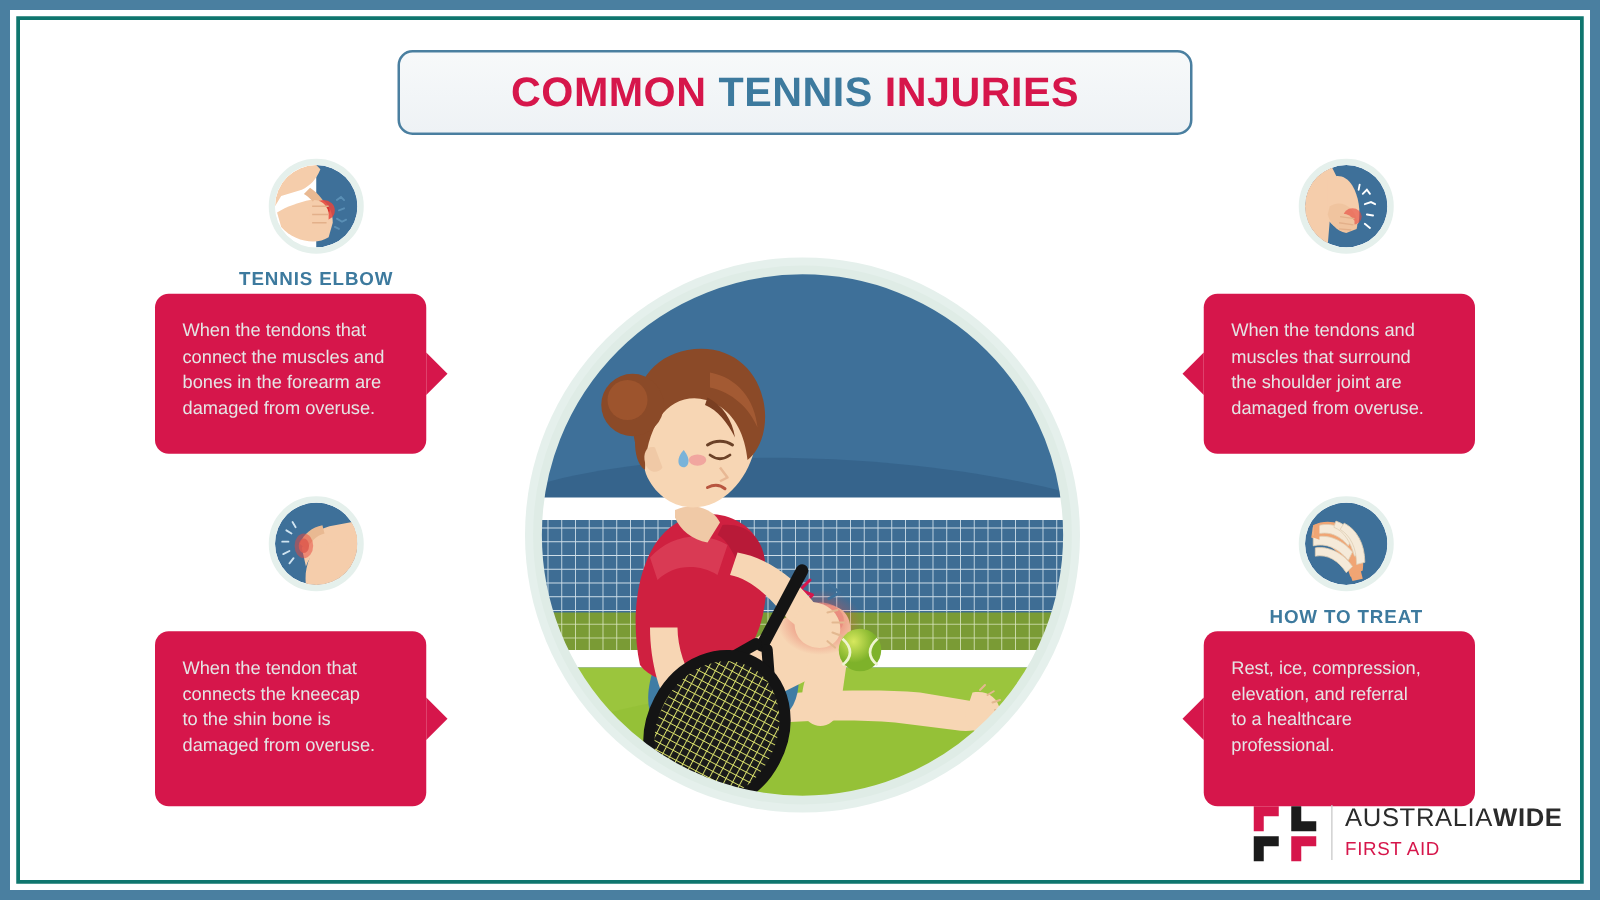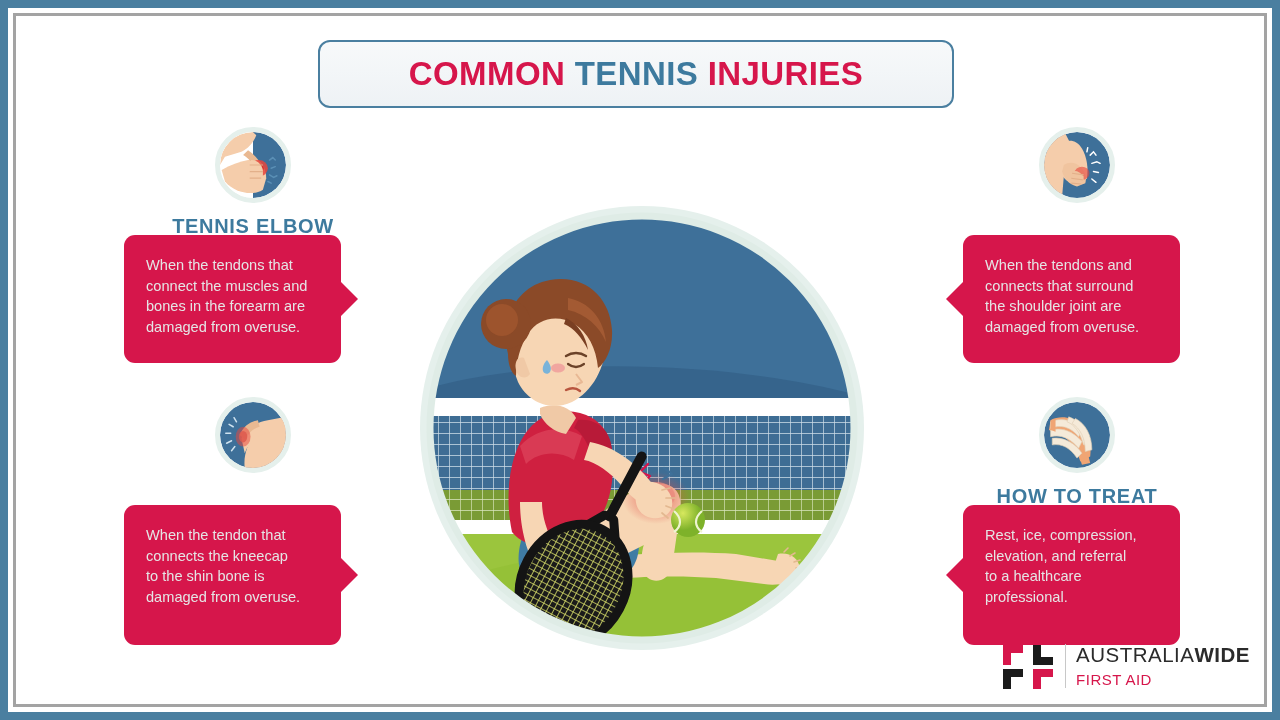--- a/index.html
+++ b/index.html
@@ -20,21 +20,21 @@
   #page-white {
     position:relative;
     width:100%; height:100%;
     background:#ffffff;
     padding:5px;
   }
   #page-inner {
     position:relative;
     width:100%; height:100%;
     background:#ffffff;
-    border:3px solid #a3a3a3;   
+    border:3px solid #0f766e;   
   }
 
   
   #title-box {
     position:absolute;
     left:302px; top:24px;
     width:636px; height:68px;
     background:linear-gradient(180deg,#f7f9fa 0%,#eef2f5 100%);
     border:2px solid #4a7fa0;
     border-radius:12px;
@@ -56,21 +56,21 @@
     border:5px solid #e5f0ec;
     overflow:hidden;
   }
   .icon-circle > svg { display:block; width:100%; height:100%; }
 
   
   .sec-head {
     position:absolute;
     text-align:center;
     color:#3d7a9e;
-    font-size:20px;
+    font-size:15px;
     font-weight:bold;
     letter-spacing:0.7px;
     white-space:nowrap;
   }
 
   
   .card {
     position:absolute;
     background:#d6164b;
     border-radius:11px;
@@ -206,21 +206,21 @@
         <path d="M56,28 l4,-4 l3,4"></path>
         <path d="M58,38 l6,-2 l4,2"></path>
         <path d="M60,48 l6,1"></path>
         <path d="M58,57 l5,4"></path>
         <path d="M52,24 l1,-5"></path>
       </g>
     </svg>
   </div>
   <div class="card tail-left" style="left:947px; top:219px; width:217px; height:128px;">
     <p>When the tendons and
-connects that surround
+muscles that surround
 the shoulder joint are
 damaged from overuse.</p>
   </div>
 
   <div class="icon-circle" style="left:1023px; top:381px;">
     <svg viewBox="0 0 80 80">
       <circle cx="40" cy="40" r="40" fill="#3e7099"></circle>
       <path d="M8,22 C20,16 34,18 44,28 C54,38 58,52 56,66 L44,72 C40,58 32,46 20,40 L6,34 Z" fill="#f0a574"></path>
       <g fill="#f5ead9" stroke="#e0cfb5" stroke-width="0.8">
         <path d="M8,24 C22,18 36,22 46,34 L42,42 C32,30 20,27 8,32 Z"></path>

